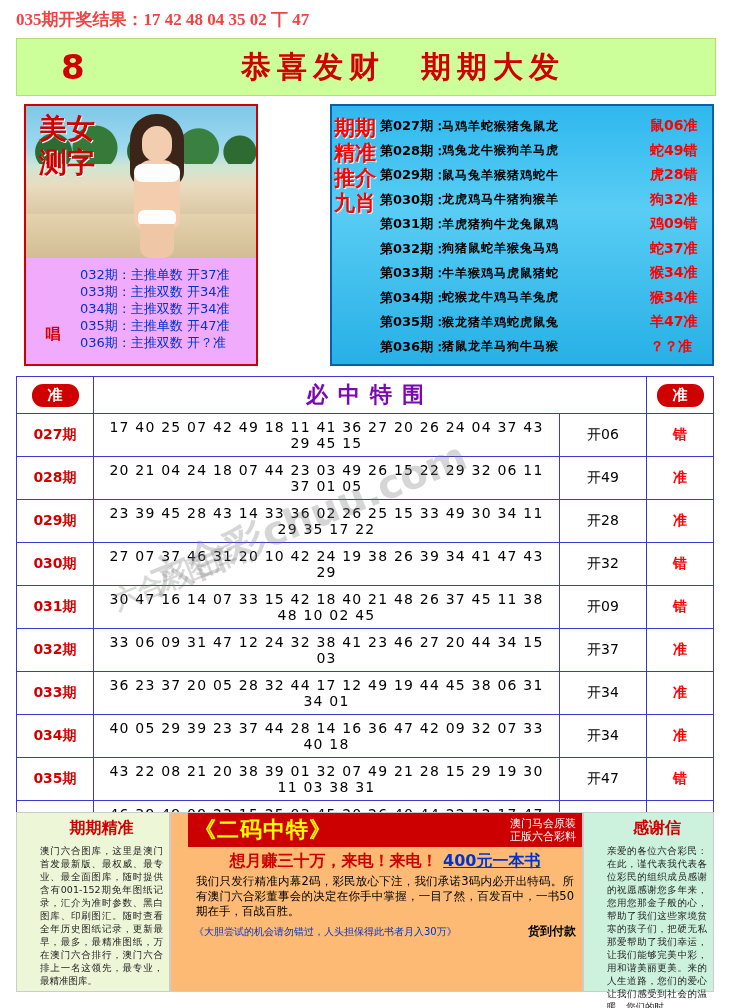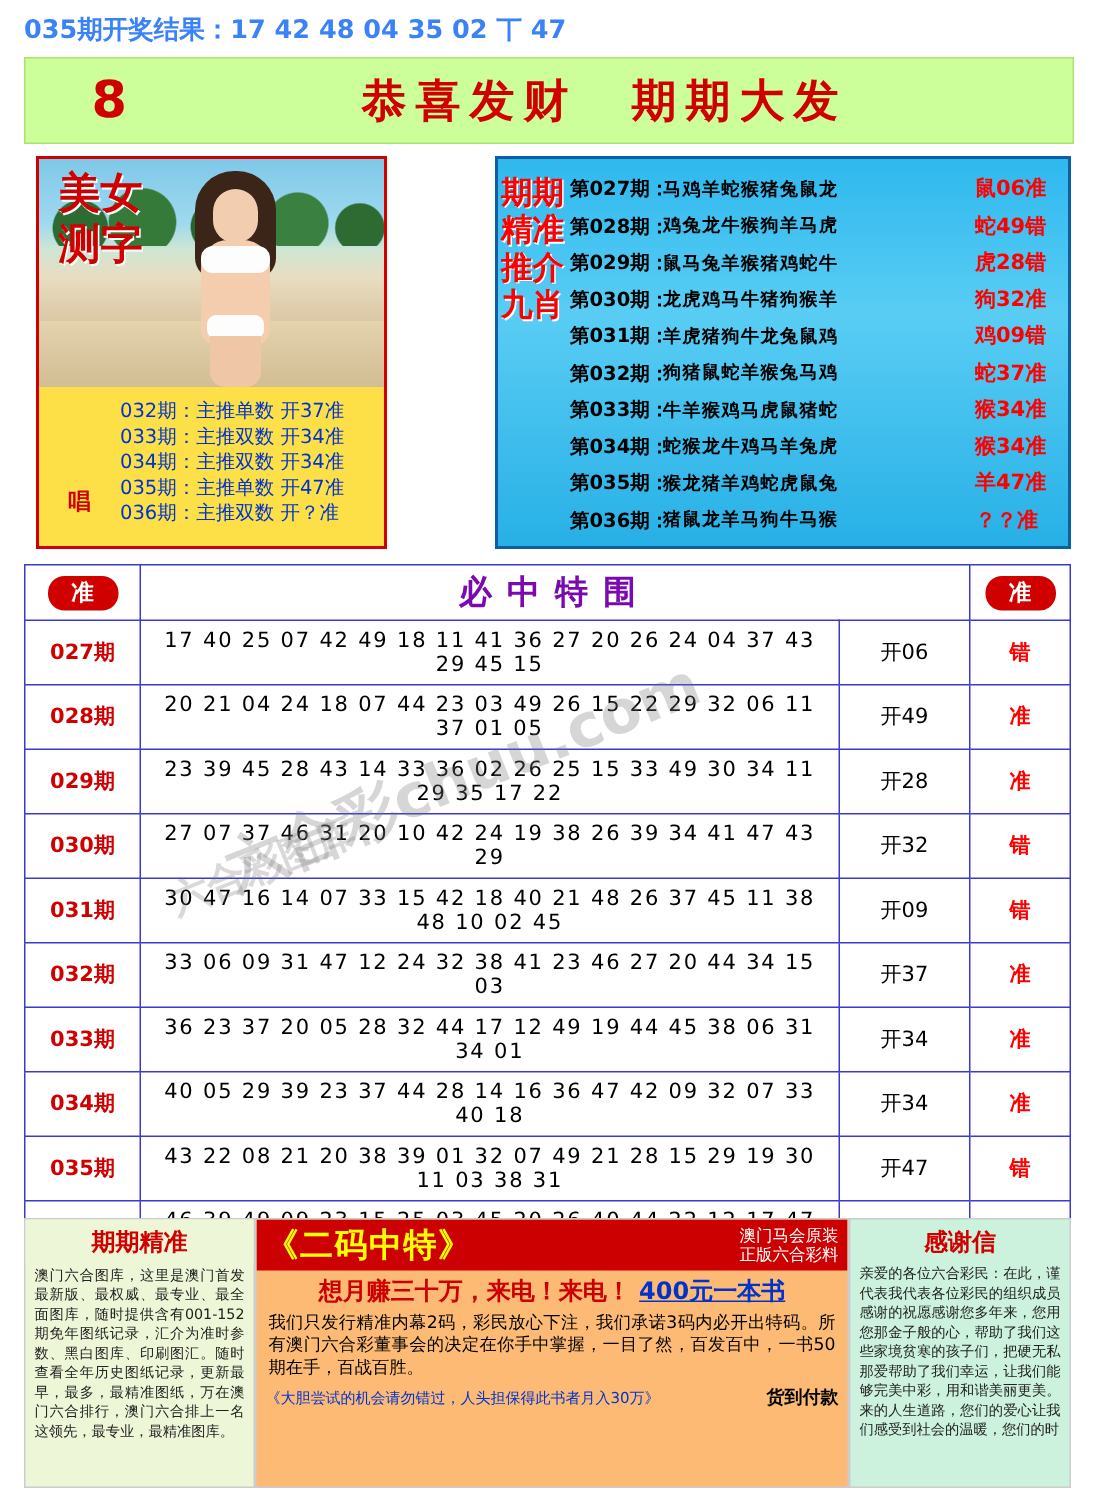--- a/index.html
+++ b/index.html
@@ -8,43 +8,44 @@
     background:#ffffff;
     font-family:"DejaVu Sans","Liberation Sans",sans-serif;
     position:relative;
     overflow:hidden;
   }
   .page{position:relative;width:730px;height:1008px;}
 
   
   .topline{
     position:absolute;left:16px;top:8px;width:700px;height:26px;
-    font-size:17px;font-weight:bold;color:#3b82f6;white-space:nowrap;
+    font-size:17px;font-weight:bold;color:#ef4444;white-space:nowrap;
     letter-spacing:0px;
+    font-family:Liberation Serif, serif;
   }
 
   
   .banner{
     position:absolute;left:16px;top:38px;width:698px;height:56px;
     background:#ccff99;border:1px solid #b0e070;
     display:flex;align-items:center;
   }
   .banner .num{
     color:#d00000;font-size:34px;font-weight:bold;margin-left:44px;width:70px;
     font-family:"DejaVu Sans",sans-serif;
   }
   .banner .txt{
     flex:1;text-align:center;color:#d00000;font-size:30px;font-weight:bold;
     letter-spacing:6px;padding-right:40px;
   }
 
   
   .photobox{
     position:absolute;left:24px;top:104px;width:234px;height:262px;
-    border:2px solid #d00000;background:#fde047;box-sizing:border-box;
+    border:2px solid #d00000;background:#f0abfc;box-sizing:border-box;
   }
   .photoinner{position:relative;width:100%;height:152px;overflow:hidden;}
   .photo-bg{
     position:absolute;inset:0;
     background:
       linear-gradient(to bottom,#7ec8e8 0%,#9fd9ef 28%,#cfe6d2 40%,#e9dcc0 52%,#dcc9a6 70%,#cbb994 100%);
   }
   .photo-bg:before{
     content:"";position:absolute;left:0;top:18px;width:100%;height:40px;
     background:
@@ -142,21 +143,21 @@
   .c-open{width:84px;color:#000;font-size:16px;}
   .c-res{width:64px;font-size:17px;font-weight:bold;}
   .r-cuo{color:#ff0000;}
   .r-zhun{color:#ff0000;}
 
   
   .bot{
     position:absolute;left:16px;top:812px;width:698px;height:180px;
     display:flex;gap:0;
   }
-  .bcell{box-sizing:border-box;border:1px solid #cccccc;}
+  .bcell{box-sizing:border-box;border:1px solid #cccccc;padding-left:17px;}
   .b1{width:154px;background:#eef6d8;position:relative;}
   .b1 .hd{
     text-align:center;color:#d00000;font-size:16px;font-weight:bold;
     padding:5px 0 3px;background:#eef6d8;
   }
   .b1 .bd{
     font-size:9.5px;line-height:13px;color:#222;padding:2px 6px;text-align:justify;
   }
   .b2{flex:1;background:#fdba74;position:relative;overflow:hidden;}
   .b2 .redband{
@@ -174,21 +175,21 @@
   }
   .b2 .l2 .blue{color:#0033cc;text-decoration:underline;}
   .b2 .body{
     font-size:11.5px;color:#000;line-height:15px;padding:0 8px;text-align:justify;
   }
   .b2 .foot{
     display:flex;align-items:center;justify-content:space-between;padding:4px 6px 0;
   }
   .b2 .foot .left{color:#0033cc;font-size:10px;}
   .b2 .foot .right{color:#000;font-size:12px;font-weight:bold;}
-  .b3{width:148px;background:#ccf2dd;font-family:Liberation Serif, serif;}
+  .b3{width:131px;background:#ccf2dd;}
   .b3 .hd{
     text-align:center;color:#d00000;font-size:16px;font-weight:bold;padding:5px 0 3px;
   }
   .b3 .bd{font-size:9.5px;line-height:13px;color:#222;padding:2px 6px;text-align:justify;}
 
   
   .wm{
     position:absolute;left:160px;top:470px;width:420px;height:180px;
     transform:rotate(-22deg);
     color:rgba(120,120,120,.30);

